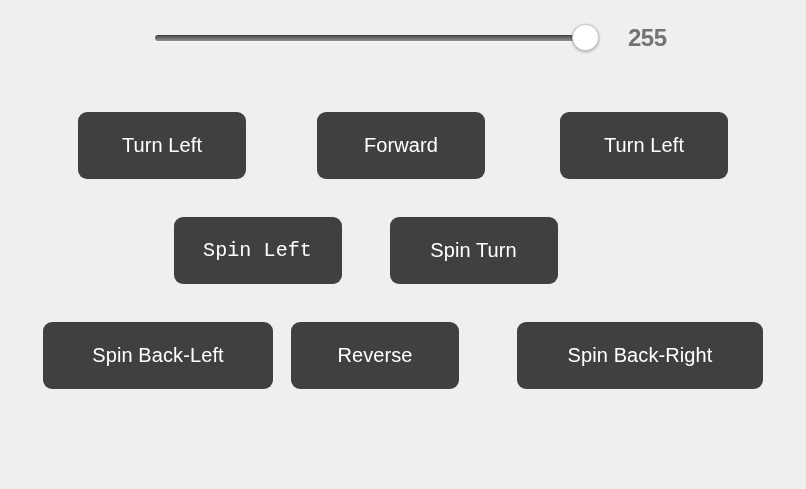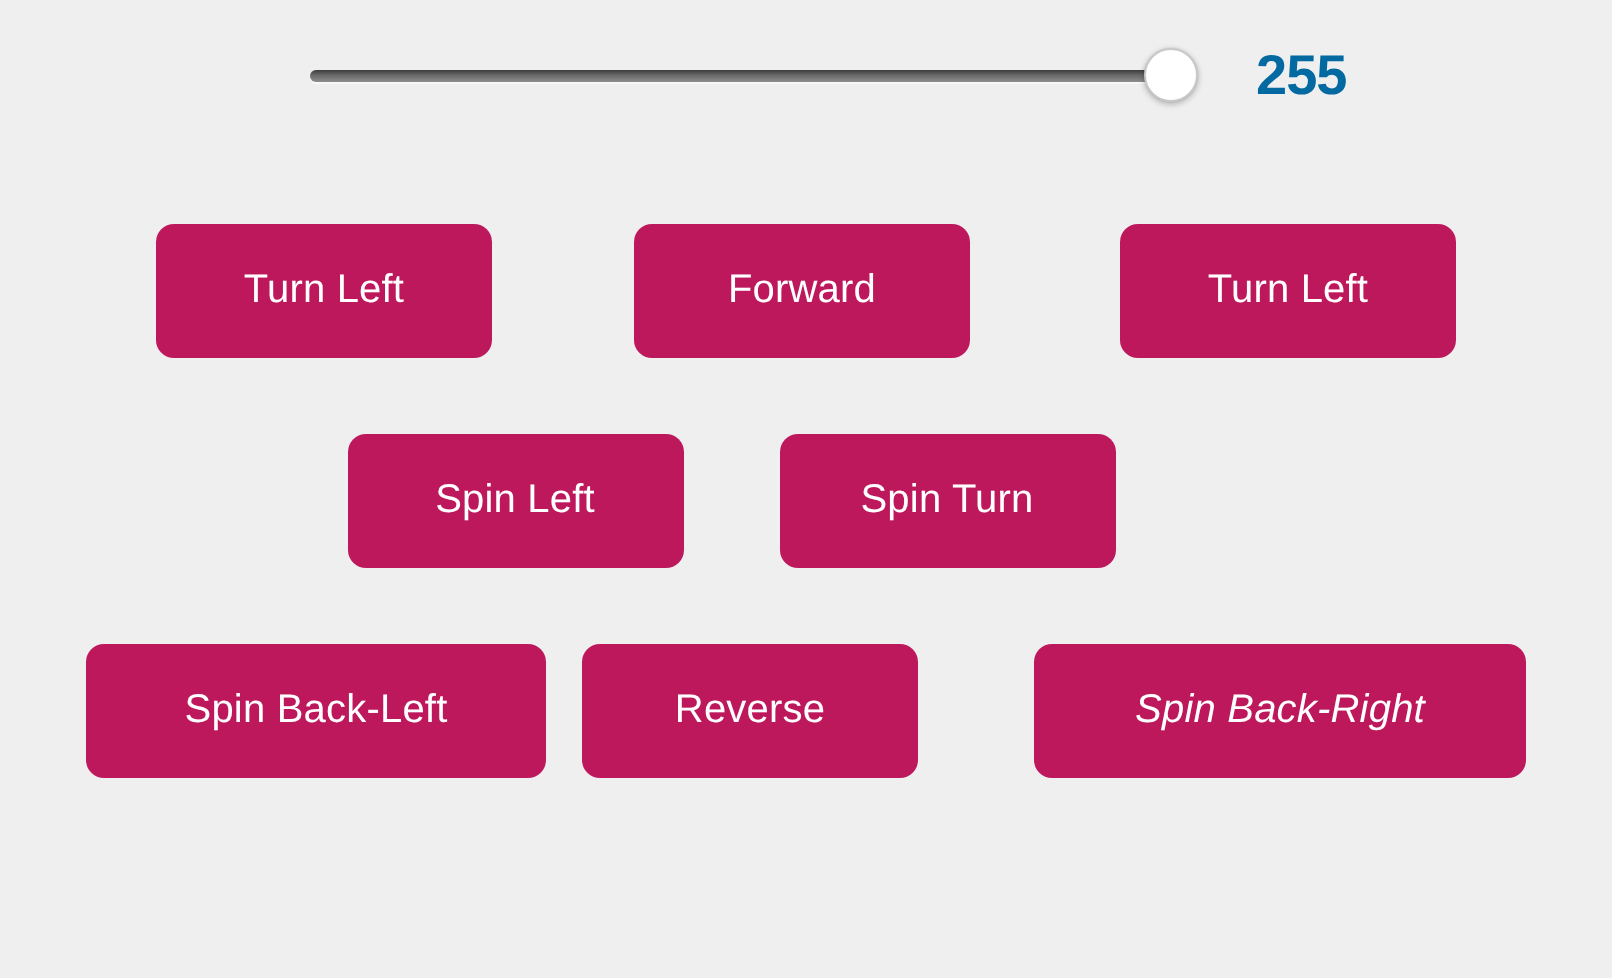--- a/index.html
+++ b/index.html
@@ -55,23 +55,23 @@
     border: 1px solid #c9c9c9;
     box-sizing: border-box;
     box-shadow: 0 1px 3px rgba(0,0,0,0.28), 0 0 0 0.5px rgba(0,0,0,0.04);
   }
 
   #slider-value {
     position: absolute;
     left: 628px;
     top: 21px;
     width: 90px;
-    font-size: 28px;
+    font-size: 24px;
     font-weight: bold;
-    color: #0369a1;
+    color: #737373;
     letter-spacing: -0.5px;
     line-height: 34px;
     text-align: left;
   }
 
   
   #button-grid {
     position: absolute;
     left: 0;
     top: 112px;
@@ -85,44 +85,44 @@
     margin-bottom: 38px;
   }
   .btn-row:last-child {
     margin-bottom: 0;
   }
 
   .ctl-btn {
     height: 67px;
     border: none;
     border-radius: 9px;
-    background: #be185d;
+    background: #404040;
     color: #ffffff;
     font-family: "Liberation Sans", sans-serif;
     font-size: 20px;
     font-weight: normal;
     letter-spacing: 0.1px;
     cursor: pointer;
     display: flex;
     align-items: center;
     justify-content: center;
     padding: 0;
     box-sizing: border-box;
     white-space: nowrap;
   }
 
   .ctl-btn.wide   { width: 168px; }
   .ctl-btn.xwide  { width: 230px; }
-  .ctl-btn.xxwide { width: 246px; font-style: italic; }
+  .ctl-btn.xxwide { width: 246px; }
 
   
   .btn-row.row-1 .ctl-btn:nth-child(1) { margin-right: 71px; }
   .btn-row.row-1 .ctl-btn:nth-child(2) { margin-right: 75px; }
 
-  .btn-row.row-2 .ctl-btn:nth-child(1) { margin-right: 48px; }
+  .btn-row.row-2 .ctl-btn:nth-child(1) { margin-right: 48px; font-family: Liberation Mono, monospace; }
   .btn-row.row-2 .ctl-btn:nth-child(2) { margin-right: 75px; }
 
   .btn-row.row-3 .ctl-btn:nth-child(1) { margin-right: 18px; }
   .btn-row.row-3 .ctl-btn:nth-child(2) { margin-right: 58px; text-align: center; }
 </style>
 </head>
 <body>
 
 <div id="slider-row">
 

